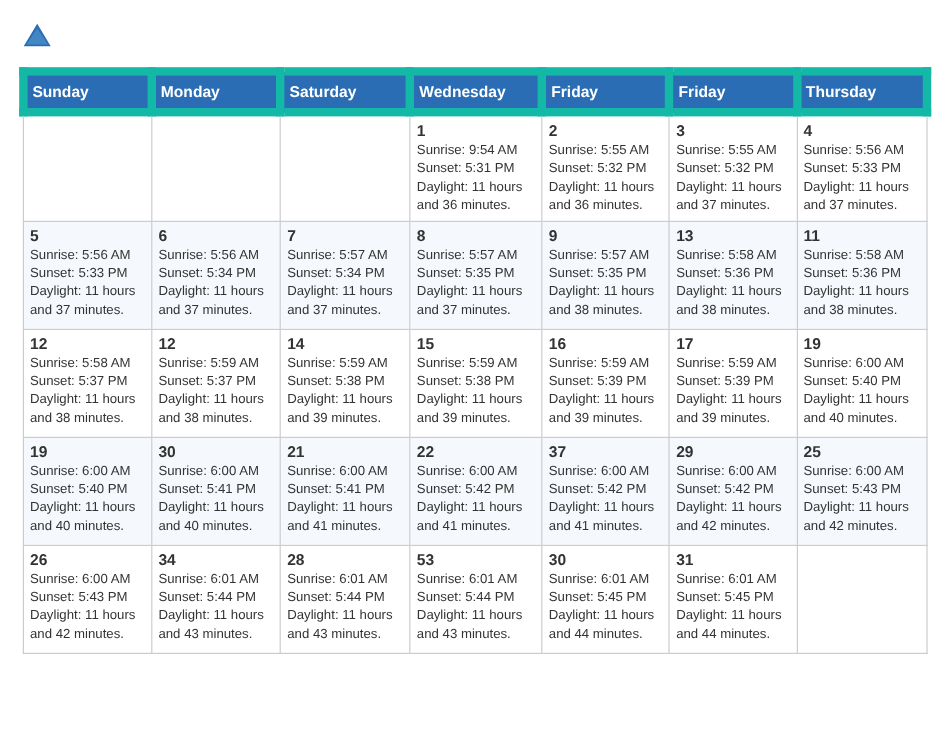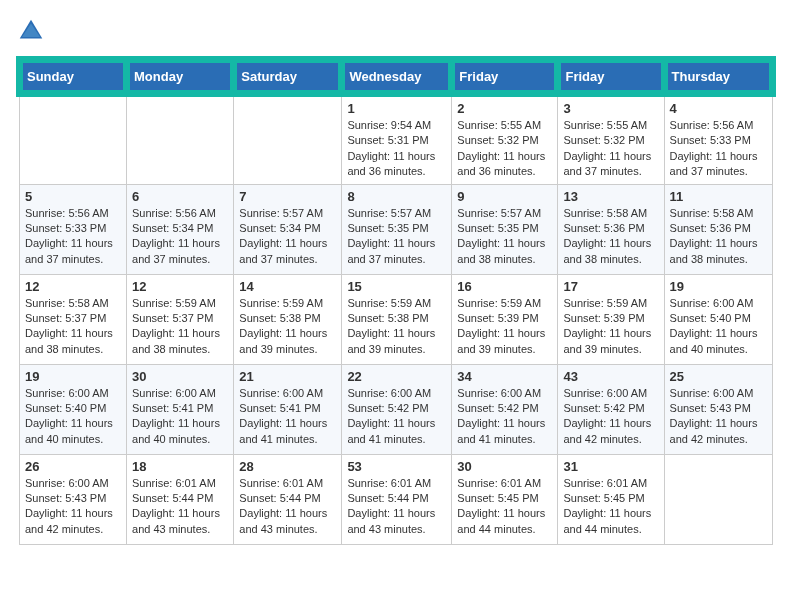--- a/index.html
+++ b/index.html
@@ -269,47 +269,47 @@
 Sunset: 5:41 PM
 Daylight: 11 hours and 41 minutes.</div>
         </td>
         <td>
           <span class="day-number">22</span>
           <div class="cell-text" style="white-space: pre-line;">Sunrise: 6:00 AM
 Sunset: 5:42 PM
 Daylight: 11 hours and 41 minutes.</div>
         </td>
         <td>
-          <span class="day-number">34</span>
+          <span class="day-number">37</span>
           <div class="cell-text" style="white-space: pre-line;">Sunrise: 6:00 AM
 Sunset: 5:42 PM
 Daylight: 11 hours and 41 minutes.</div>
         </td>
         <td>
-          <span class="day-number">43</span>
+          <span class="day-number">29</span>
           <div class="cell-text" style="white-space: pre-line;">Sunrise: 6:00 AM
 Sunset: 5:42 PM
 Daylight: 11 hours and 42 minutes.</div>
         </td>
         <td>
           <span class="day-number">25</span>
           <div class="cell-text" style="white-space: pre-line;">Sunrise: 6:00 AM
 Sunset: 5:43 PM
 Daylight: 11 hours and 42 minutes.</div>
         </td>
       </tr>
       <tr>
         <td>
           <span class="day-number">26</span>
           <div class="cell-text" style="white-space: pre-line;">Sunrise: 6:00 AM
 Sunset: 5:43 PM
 Daylight: 11 hours and 42 minutes.</div>
         </td>
         <td>
-          <span class="day-number">18</span>
+          <span class="day-number">34</span>
           <div class="cell-text" style="white-space: pre-line;">Sunrise: 6:01 AM
 Sunset: 5:44 PM
 Daylight: 11 hours and 43 minutes.</div>
         </td>
         <td>
           <span class="day-number">28</span>
           <div class="cell-text" style="white-space: pre-line;">Sunrise: 6:01 AM
 Sunset: 5:44 PM
 Daylight: 11 hours and 43 minutes.</div>
         </td>

